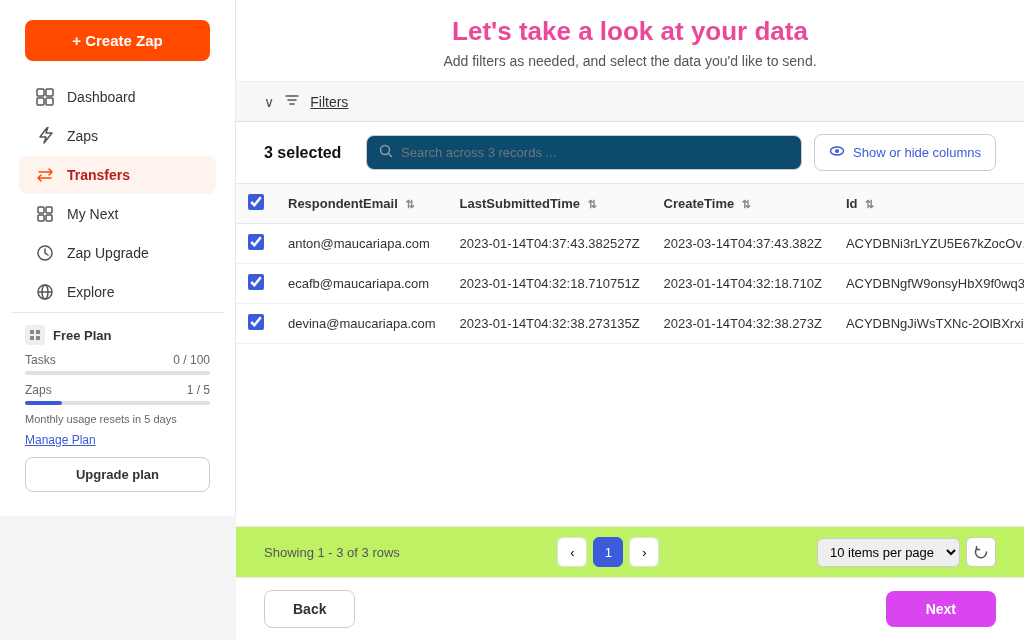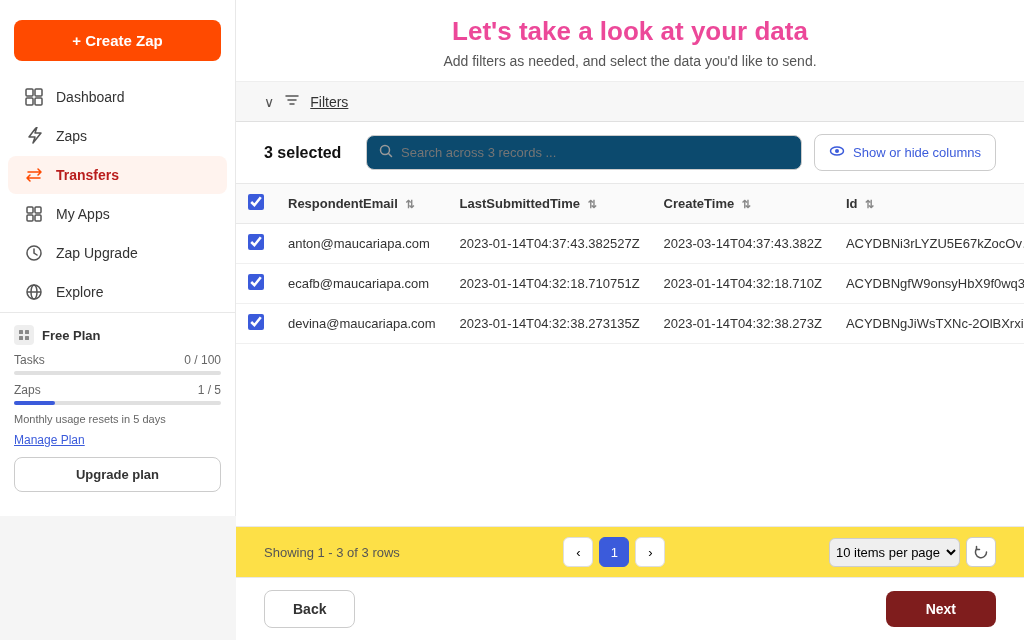--- a/index.html
+++ b/index.html
@@ -6,21 +6,21 @@
     body { font-family: -apple-system, BlinkMacSystemFont, 'Segoe UI', sans-serif; background: #f5f5f5; display: flex; width: 1024px; height: 640px; overflow: hidden; }
 
     
     .sidebar {
       width: 236px;
       min-width: 236px;
       background: #fff;
       border-right: 1px solid #e8e8e8;
       display: flex;
       flex-direction: column;
-      padding: 12px 0;
+      padding: 12px 11px;
       height: 516px;
     }
     .create-zap-btn {
       margin: 8px 14px 16px 14px;
       background: #ff4a00;
       color: #fff;
       border: none;
       border-radius: 8px;
       padding: 12px 0;
       font-size: 15px;
@@ -199,21 +199,21 @@
     }
     .sort-arrows { margin-left: 4px; font-size: 11px; color: #888; }
 
     
     .pagination-bar {
       display: flex;
       align-items: center;
       justify-content: space-between;
       padding: 10px 28px;
       border-top: 1px solid #e8e8e8;
-      background: #fde047;
+      background: #bef264;
     }
     .showing-text { font-size: 13px; color: #555; }
     .page-controls { display: flex; align-items: center; gap: 6px; }
     .page-btn {
       border: 1px solid #ddd;
       background: #fff;
       border-radius: 6px;
       width: 30px;
       height: 30px;
       display: flex;
@@ -224,21 +224,21 @@
     }
     .page-btn.active { background: #3b5bdb; color: #fff; border-color: #3b5bdb; }
     .items-per-page {
       display: flex;
       align-items: center;
       gap: 6px;
     }
     .items-select {
       border: 1px solid #ccc;
       border-radius: 6px;
-      padding: 5px 2px;
+      padding: 5px 8px;
       font-size: 13px;
       cursor: pointer;
     }
     .refresh-btn {
       border: 1px solid #ccc;
       background: #fff;
       border-radius: 6px;
       width: 30px;
       height: 30px;
       display: flex;
@@ -261,21 +261,21 @@
       border: 1px solid #ccc;
       background: #fff;
       border-radius: 8px;
       padding: 10px 28px;
       font-size: 14px;
       font-weight: 600;
       cursor: pointer;
       color: #333;
     }
     .next-btn {
-      background: #7f1d1d;
+      background: #d946ef;
       color: #fff;
       border: none;
       border-radius: 8px;
       padding: 10px 40px;
       font-size: 14px;
       font-weight: 600;
       cursor: pointer;
     }
   </style>
 </head>
@@ -314,21 +314,21 @@
     </div>
     <div class="nav-item">
       <span class="nav-icon">
         <svg width="18" height="18" viewBox="0 0 18 18" fill="none">
             <rect x="2" y="2" width="6" height="6" rx="1" stroke="#555" stroke-width="1.5"></rect>
             <rect x="10" y="2" width="6" height="6" rx="1" stroke="#555" stroke-width="1.5"></rect>
             <rect x="2" y="10" width="6" height="6" rx="1" stroke="#555" stroke-width="1.5"></rect>
             <rect x="10" y="10" width="6" height="6" rx="1" stroke="#555" stroke-width="1.5"></rect>
           </svg>
       </span>
-      <span>My Apps</span>
+      <span>My Next</span>
     </div>
     <div class="nav-item">
       <span class="nav-icon">
         <svg width="18" height="18" viewBox="0 0 18 18" fill="none">
             <circle cx="9" cy="9" r="7" stroke="#555" stroke-width="1.5"></circle>
             <path d="M9 5v4l3 2" stroke="#555" stroke-width="1.5" stroke-linecap="round"></path>
           </svg>
       </span>
       <span>Zap Upgrade</span>
     </div>

